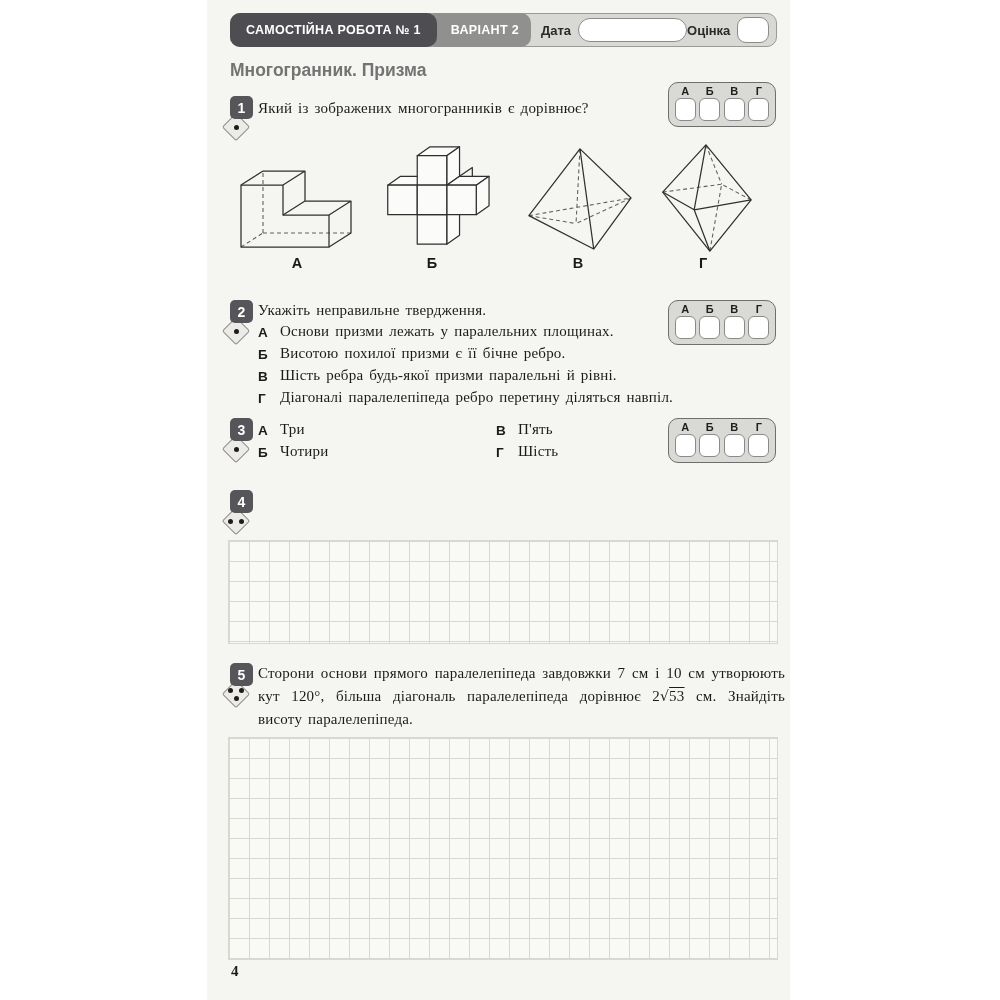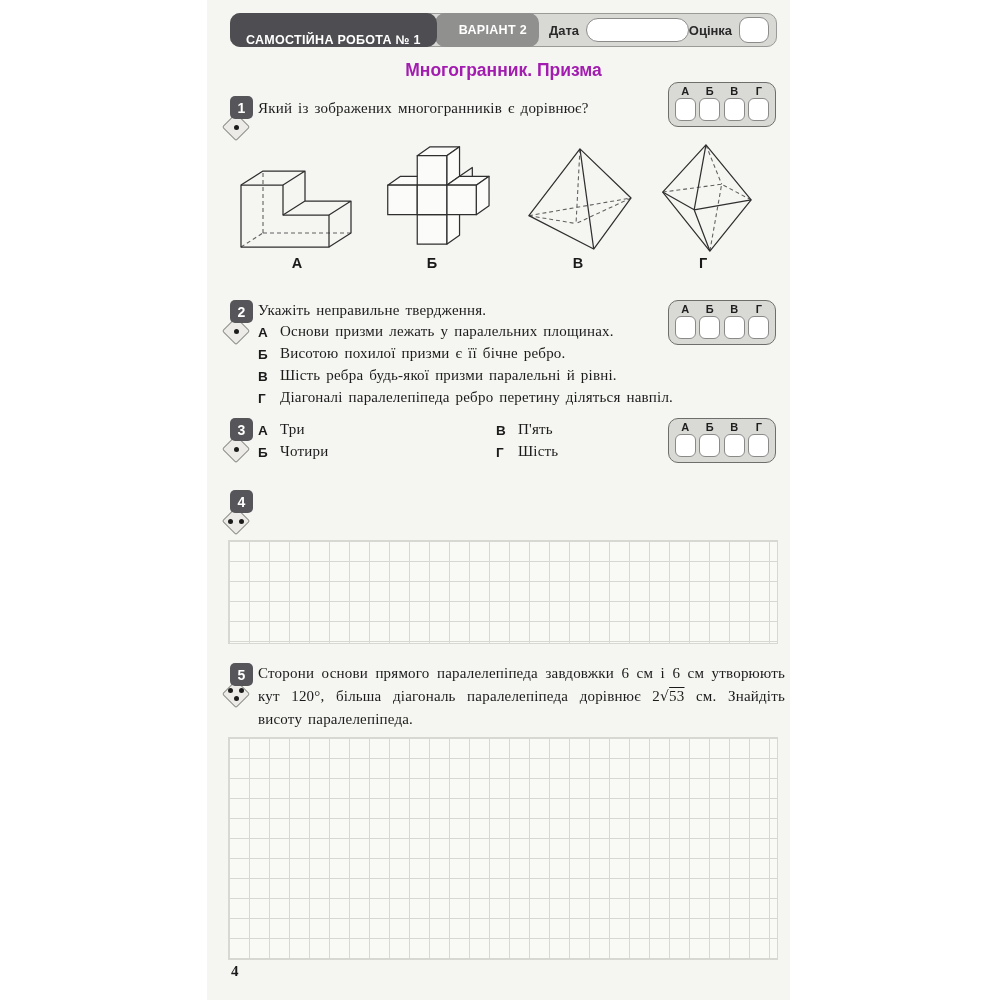--- a/index.html
+++ b/index.html
@@ -13,31 +13,31 @@
   body{font-family:"Liberation Serif", serif; background:#ffffff;}
   .canvas{position:relative;width:1000px;height:1000px;background:#ffffff;overflow:hidden;}
   .page{position:absolute;left:207px;top:0;width:583px;height:1000px;background:var(--page-bg);}
 
   
   .header-bar{position:absolute;left:23px;top:13px;width:547px;height:34px;
     background:var(--bar-fill);border:1px solid #9a9a98;border-radius:10px;
     display:flex;align-items:center;font-family:"Liberation Sans",sans-serif;}
   .pill{height:34px;display:flex;align-items:center;border-radius:10px;color:#fff;
     font-weight:bold;font-size:12.5px;letter-spacing:.3px;white-space:nowrap;}
-  .pill.dark{background:var(--bar-dark);padding:0 16px;margin:-1px 12px 0 -1px;position:relative;z-index:2;align-items:flex-end;}
+  .pill.dark{background:var(--bar-dark);padding:0 16px;margin:-1px 4px 0 -1px;position:relative;z-index:2;}
   .pill.gray{background:var(--bar-gray);padding:0 12px 0 24px;margin:-1px 0 0 -14px;position:relative;z-index:1;}
   .hdr-label{font-weight:bold;font-size:13px;color:#2a2a2a;margin-left:10px;}
   .date-input{width:114px;height:24px;background:#fff;border:1.4px solid var(--input-border);
     border-radius:12px;margin-left:7px;}
   .hdr-label.grade{margin-left:auto;}
   .grade-input{width:33px;height:26px;background:#fff;border:1.4px solid var(--input-border);
     border-radius:9px;margin:0 7px 0 7px;}
 
-  .title{position:absolute;left:23px;top:60px;width:547px;text-align:center;
-    font-family:"Liberation Sans",sans-serif;font-size:17.5px;font-weight:bold;color:#a21caf;}
+  .title{position:absolute;left:23px;top:60px;width:547px;text-align:left;
+    font-family:"Liberation Sans",sans-serif;font-size:17.5px;font-weight:bold;color:#737373;}
 
   
   .q-badge{position:absolute;left:23px;width:23px;height:23px;background:var(--badge-bg);
     border-radius:5px;color:#fff;font-family:"Liberation Sans",sans-serif;font-weight:bold;
     font-size:14px;display:flex;align-items:center;justify-content:center;z-index:2;}
   .diamond{position:absolute;left:16px;width:27px;height:27px;z-index:1;}
   .diamond-shape{position:absolute;left:3px;top:3px;width:20px;height:20px;
     background:var(--diamond-fill);border:1.2px solid #8f8f8b;transform:rotate(45deg);border-radius:2px;}
   .dot{position:absolute;width:5px;height:5px;background:#1c1c1c;border-radius:50%;}
   .d-1-0{left:11px;top:11px;}
@@ -256,19 +256,19 @@
     <div class="work-grid" style="top:540px;height:104px"></div>
 
     <div class="q-badge" style="top:663px">5</div>
     <div class="diamond" style="top:681px">
       <span class="diamond-shape"></span>
     <span class="dot d-3-0"></span>
         <span class="dot d-3-1"></span>
         <span class="dot d-3-2"></span>
       </div>
     <div class="q-text q-para" style="left:51px;top:662px;width:527px">
-      <span>Сторони основи прямого паралелепіпеда завдовжки 6 см і 6 см утво­рюють кут 120°, більша діагональ паралелепіпеда дорівнює 2</span><span class="sqrt-rad">√</span><span class="sqrt-val">53</span><span> см. Знайдіть висоту паралелепіпеда.</span>
+      <span>Сторони основи прямого паралелепіпеда завдовжки 7 см і 10 см утво­рюють кут 120°, більша діагональ паралелепіпеда дорівнює 2</span><span class="sqrt-rad">√</span><span class="sqrt-val">53</span><span> см. Знайдіть висоту паралелепіпеда.</span>
     </div>
     <div class="work-grid" style="top:737px;height:223px"></div>
 
     <div class="page-number">4</div>
   </div>
 </div>
 
 </body></html>

